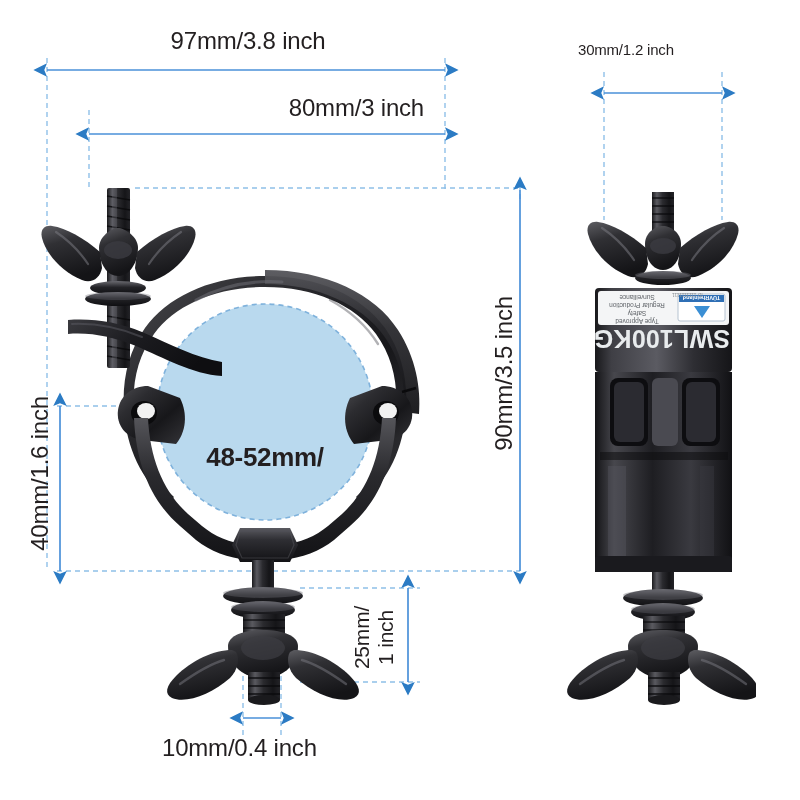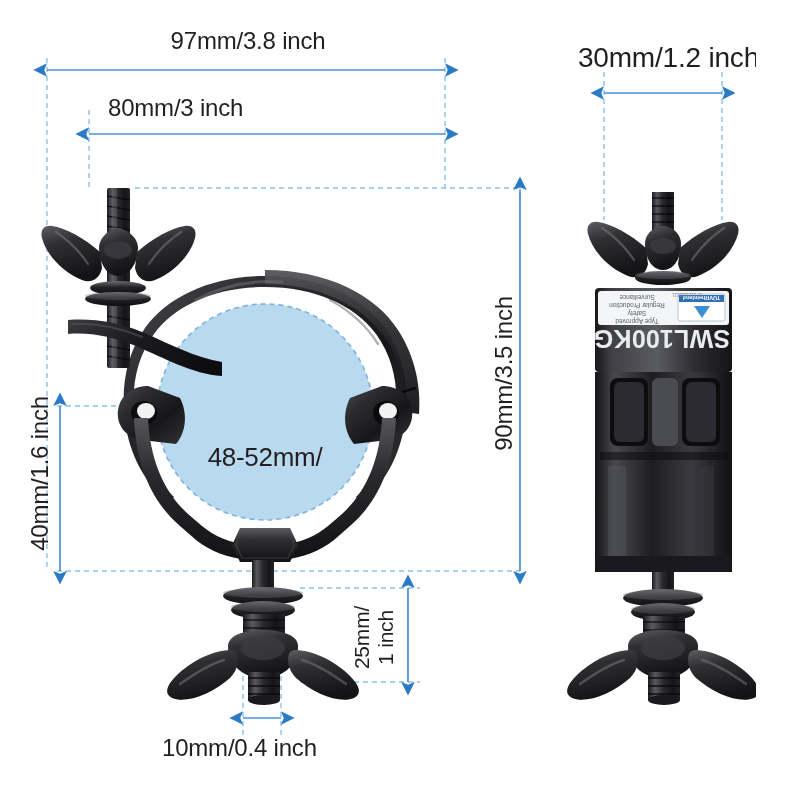--- a/index.html
+++ b/index.html
@@ -27,20 +27,21 @@
     letter-spacing: -0.2px;
   }
   .bore-label {
     position: absolute;
     font-family: "Liberation Sans", sans-serif;
     color: #231f20;
     text-align: center;
     line-height: 1.28;
     white-space: pre;
     letter-spacing: -0.3px;
+    font-weight: bold;
   }
   .rot90 {
     transform-origin: 50% 50%;
     transform: rotate(-90deg);
   }
   svg.layer {
     position: absolute;
     left: 0;
     top: 0;
     width: 800px;
@@ -455,23 +456,23 @@
         <line x1="648" y1="678" x2="680" y2="678"></line>
         <line x1="648" y1="686" x2="680" y2="686"></line>
         <line x1="648" y1="694" x2="680" y2="694"></line>
       </g>
       <ellipse cx="664" cy="700" rx="16" ry="5" fill="#1a1a1d"></ellipse>
     </g>
   </svg>
 
   <div class="dim-label" style="left:88px; top:28px; width:320px; text-align:center; font-size:24px;">97mm/3.8 inch</div>
 
-  <div class="dim-label" style="left:108px; top:95px; width:300px; text-align:left; font-size:24px;">80mm/3 inch</div>
-
-  <div class="dim-label" style="left:578px; top:42px; width:174px; text-align:center; font-size:28px;">30mm/1.2 inch</div>
+  <div class="dim-label" style="left:124px; top:95px; width:300px; text-align:right; font-size:24px;">80mm/3 inch</div>
+
+  <div class="dim-label" style="left:578px; top:42px; width:174px; text-align:left; font-size:15px;">30mm/1.2 inch</div>
 
   <div class="dim-label rot90" style="left:404px; top:360px; width:200px; text-align:center; font-size:24px;">90mm/3.5 inch</div>
 
   <div class="dim-label rot90" style="left:-60px; top:460px; width:200px; text-align:center; font-size:24px;">40mm/1.6 inch</div>
 
   <div class="dim-label rot90" style="left:314px; top:614px; width:120px; text-align:center; font-size:21px;">25mm/
 1 inch</div>
 
   <div class="dim-label" style="left:162px; top:735px; width:210px; text-align:left; font-size:24px;">10mm/0.4 inch</div>
 

